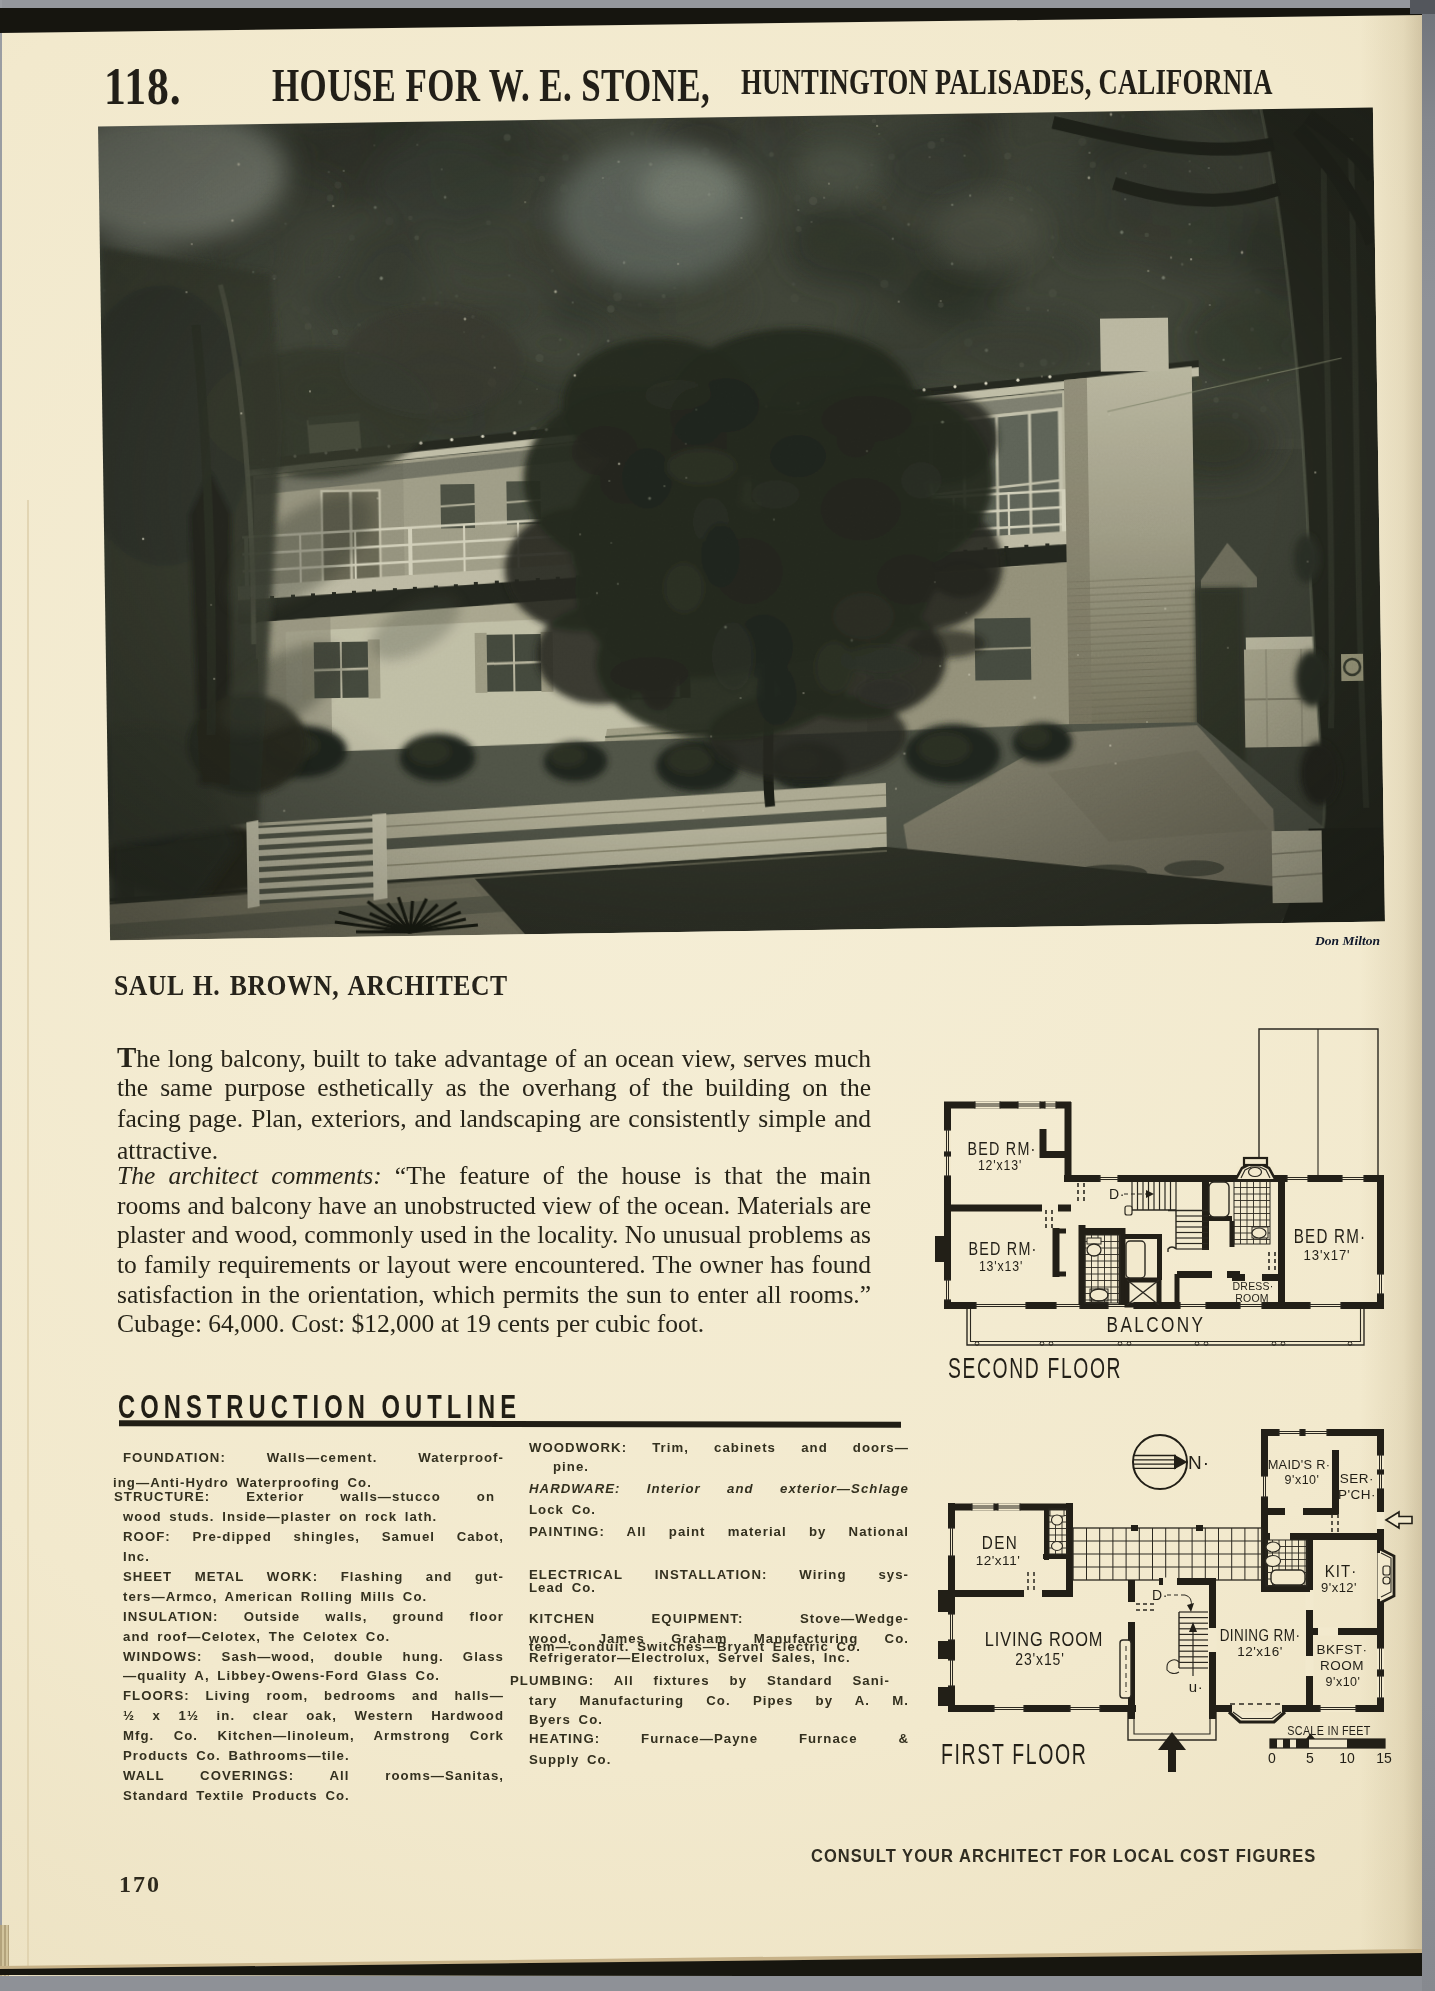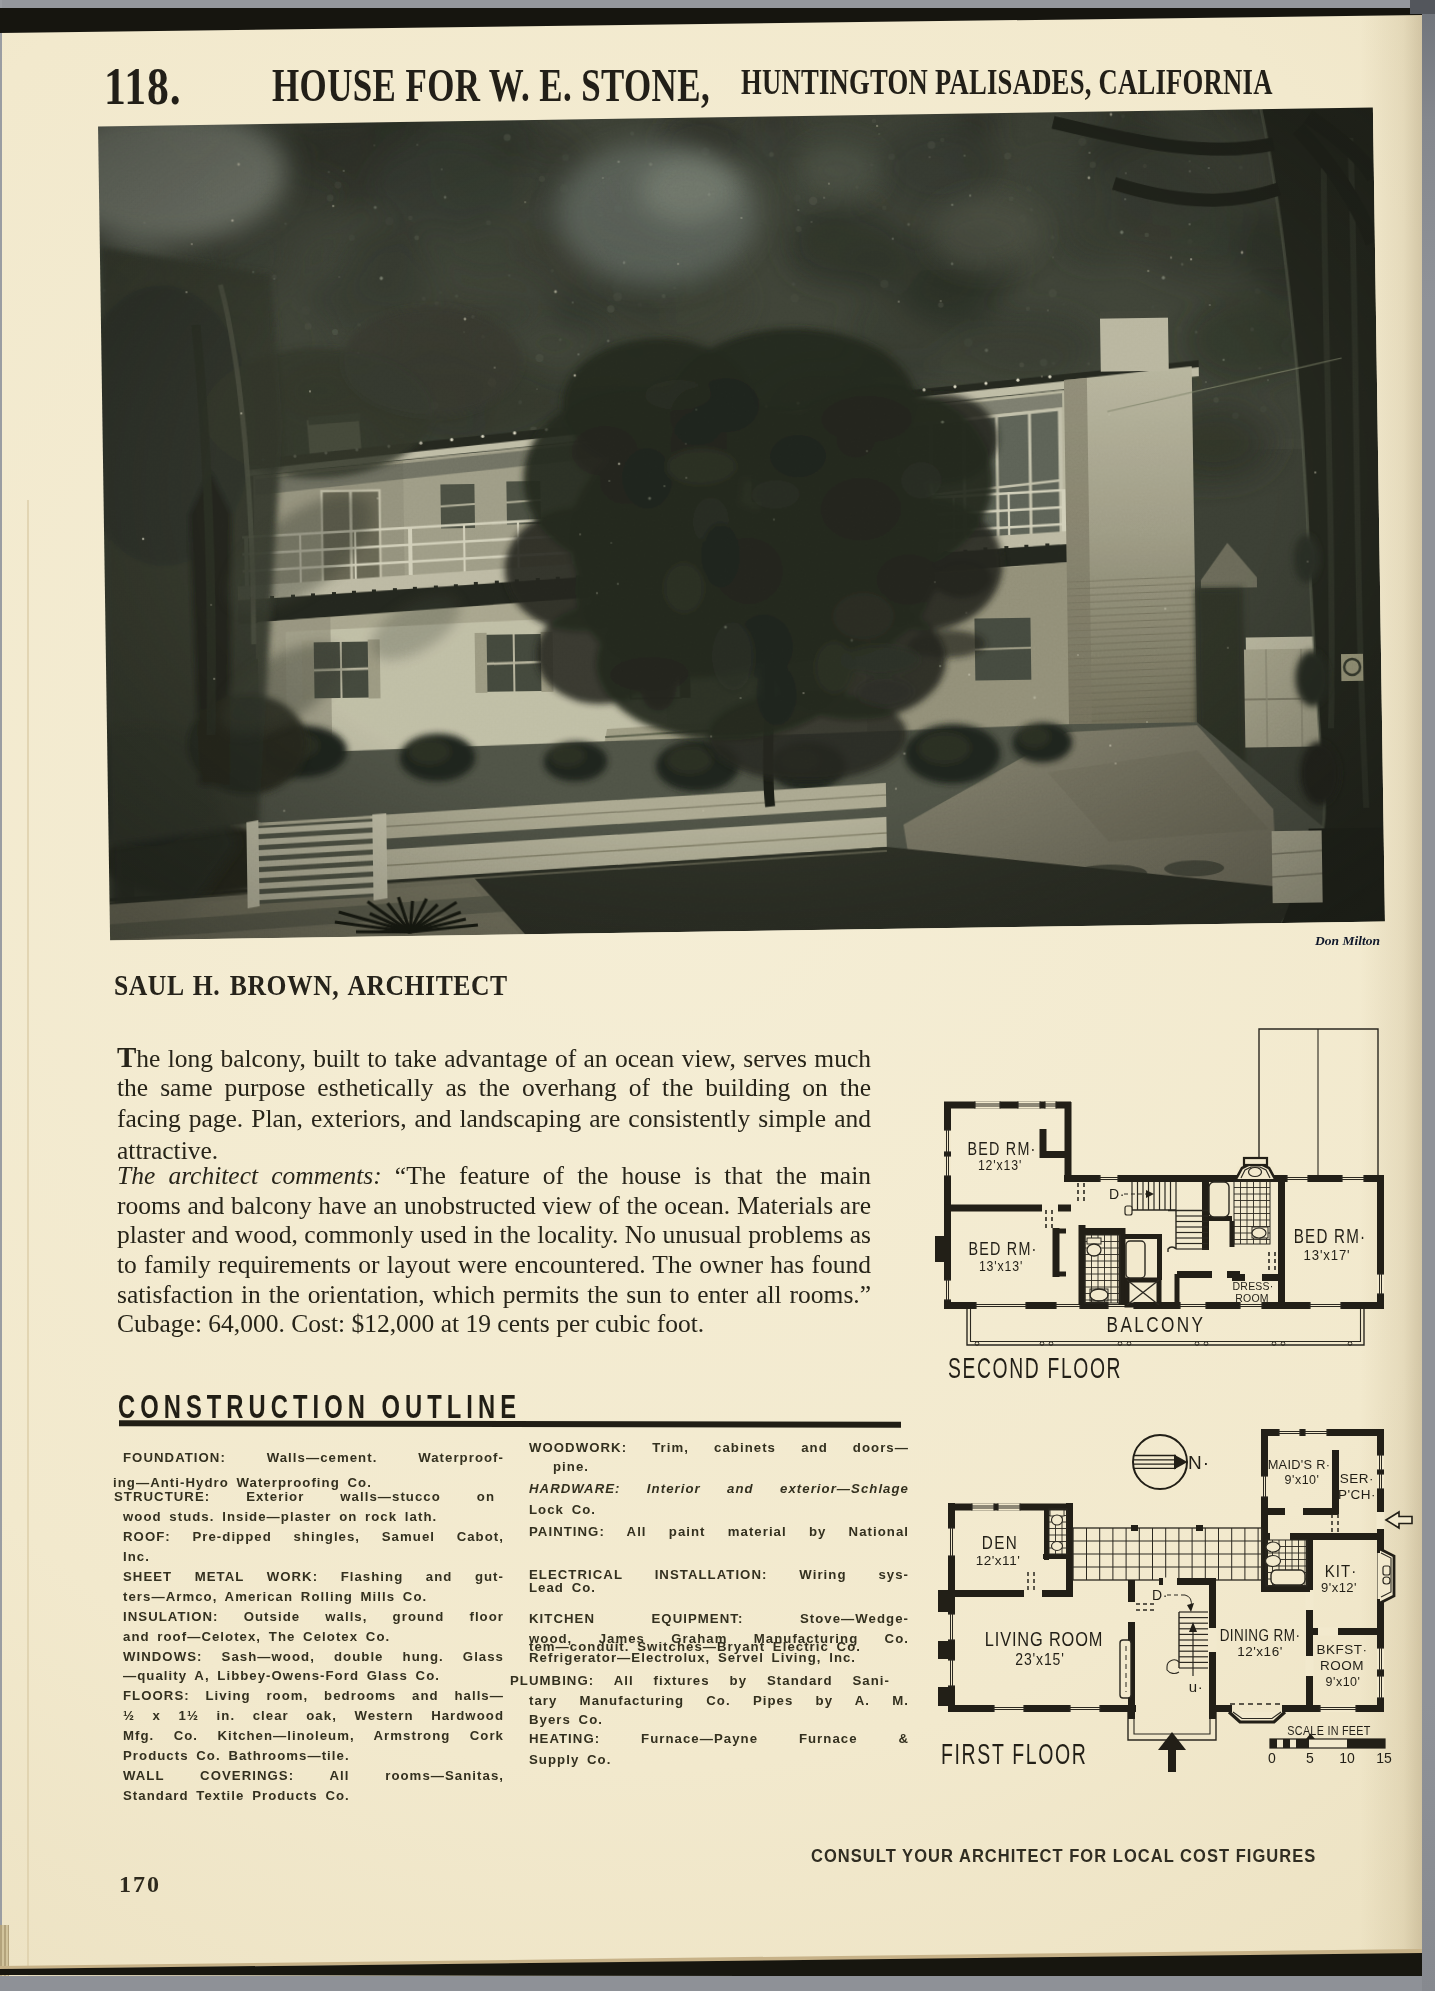--- a/index.html
+++ b/index.html
@@ -911,21 +911,21 @@
   <div class="jline" style="left:529px;top:1440px;width:380px;"><span>WOODWORK: Trim, cabinets and doors—</span></div>
   <div class="jline last" style="left:553px;top:1459px;width:380px;"><span>pine.</span></div>
   <div class="jline" style="left:529px;top:1481px;width:380px;font-style:italic;"><span>HARDWARE: Interior and exterior—Schlage</span></div>
   <div class="jline last" style="left:529px;top:1502px;width:380px;"><span>Lock Co.</span></div>
   <div class="jline" style="left:529px;top:1524px;width:380px;"><span>PAINTING: All paint material by National</span></div>
   <div class="jline last" style="left:529px;top:1564px;width:380px;margin-top:16px;"><span>Lead Co.</span></div>
   <div class="jline" style="left:529px;top:1567px;width:380px;"><span>ELECTRICAL INSTALLATION: Wiring sys-</span></div>
   <div class="jline last" style="left:529px;top:1639px;width:380px;"><span>tem—conduit. Switches—Bryant Electric Co.</span></div>
   <div class="jline" style="left:529px;top:1611px;width:380px;"><span>KITCHEN EQUIPMENT: Stove—Wedge-</span></div>
   <div class="jline" style="left:529px;top:1631px;width:380px;"><span>wood, James Graham Manufacturing Co.</span></div>
-  <div class="jline last" style="left:529px;top:1650px;width:380px;"><span>Refrigerator—Electrolux, Servel Living, Inc.</span></div>
+  <div class="jline last" style="left:529px;top:1650px;width:380px;"><span>Refrigerator—Electrolux, Servel Sales, Inc.</span></div>
   <div class="jline" style="left:510px;top:1673px;width:380px;"><span>PLUMBING: All fixtures by Standard Sani-</span></div>
   <div class="jline" style="left:529px;top:1693px;width:380px;"><span>tary Manufacturing Co. Pipes by A. M.</span></div>
   <div class="jline last" style="left:529px;top:1712px;width:380px;"><span>Byers Co.</span></div>
   <div class="jline" style="left:529px;top:1731px;width:380px;"><span>HEATING: Furnace—Payne Furnace &amp;</span></div>
   <div class="jline last" style="left:529px;top:1752px;width:380px;"><span>Supply Co.</span></div>
 </div>
 
 <svg id="plan2" class="abs" style="left:920px;top:1020px;" width="500" height="370" viewBox="920 1020 500 370">
 
 <g>

